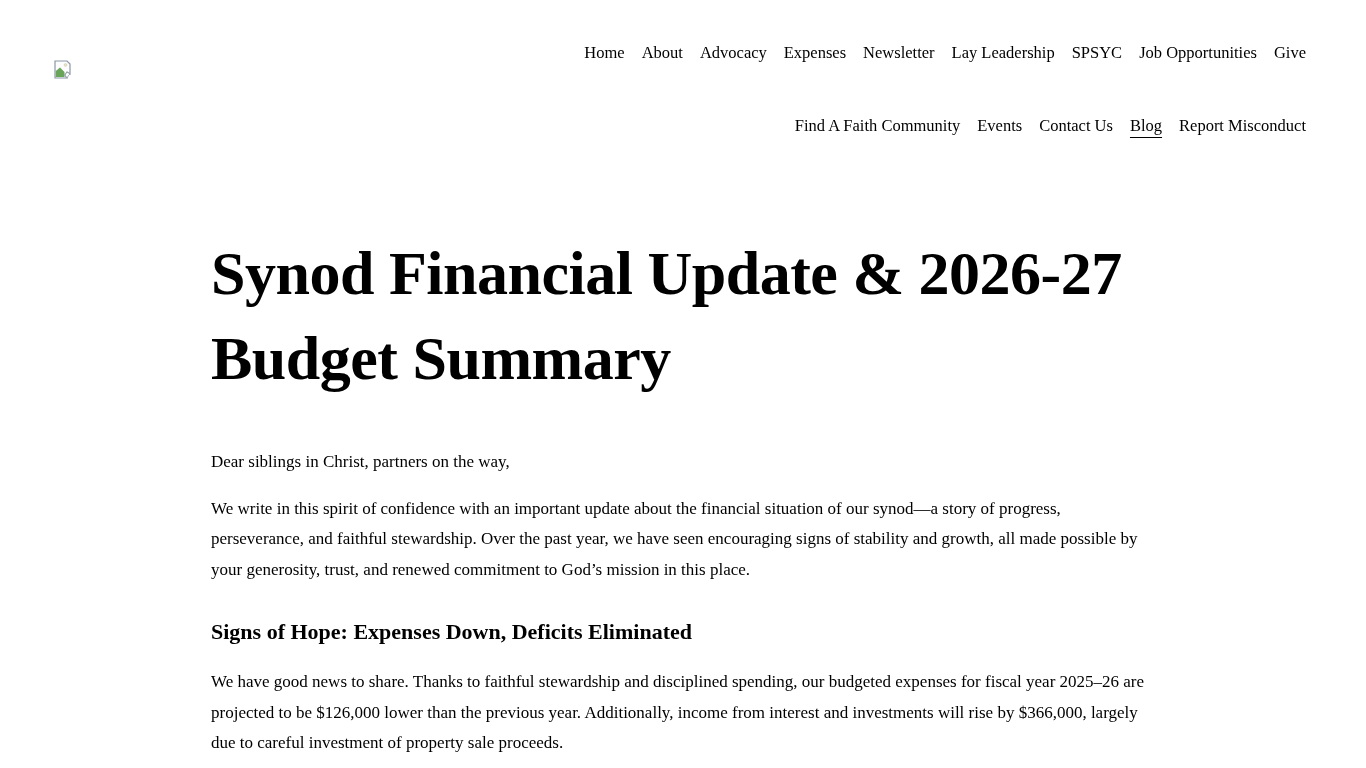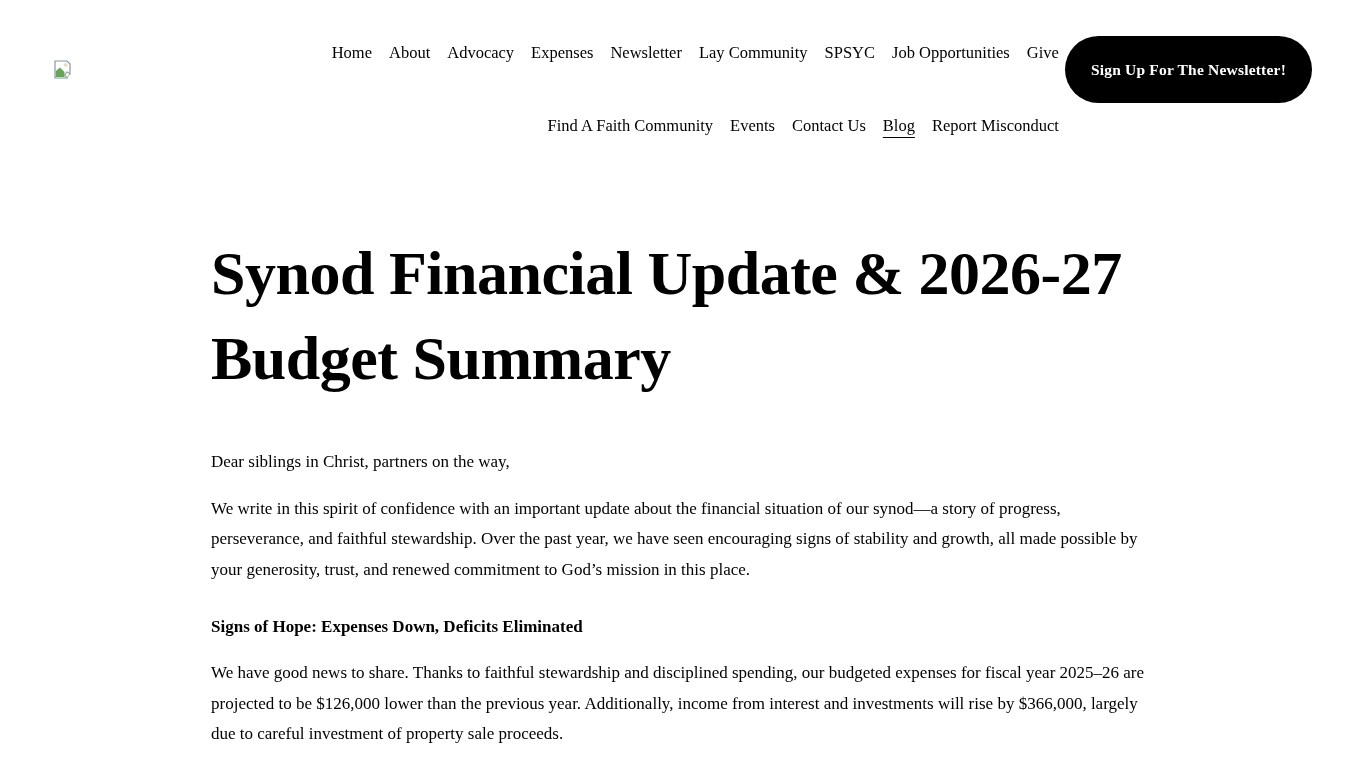--- a/index.html
+++ b/index.html
@@ -78,21 +78,21 @@
     margin: 90px 0 0 0;
   }
   .article-body {
     margin-top: 46px;
     font-size: 17px;
     line-height: 1.8;
   }
   .article-body p { margin: 0 0 16px 0; }
   .quote { font-style: italic; }
   .subheading {
-    font-size: 17px;
+    font-size: 22px;
     font-weight: bold;
     margin: 26px 0 16px 0;
   }
 </style>
 </head>
 <body>
 
 <header class="site-header">
   <div class="logo-wrap">
 
@@ -105,36 +105,35 @@
   </div>
 
   <nav class="main-nav">
     <div class="nav-row">
 
     <a class="nav-link">Home</a>
         <a class="nav-link">About</a>
         <a class="nav-link">Advocacy</a>
         <a class="nav-link">Expenses</a>
         <a class="nav-link">Newsletter</a>
-        <a class="nav-link">Lay Community</a>
+        <a class="nav-link">Lay Leadership</a>
         <a class="nav-link">SPSYC</a>
         <a class="nav-link">Job Opportunities</a>
         <a class="nav-link">Give</a>
       </div>
     <div class="nav-row">
 
     <a class="nav-link">Find A Faith Community</a>
         <a class="nav-link">Events</a>
         <a class="nav-link">Contact Us</a>
         <a class="nav-link active">Blog</a>
         <a class="nav-link">Report Misconduct</a>
       </div>
   </nav>
 
-  <button class="newsletter-btn">Sign Up For The Newsletter!</button>
 </header>
 
 <main class="article">
   <h1 class="article-title">Synod Financial Update &amp; 2026-27 Budget Summary</h1>
 
   <div class="article-body">
     <p>Dear siblings in Christ, partners on the way,</p>
 
 
     <p>We write in this spirit of confidence with an important update about the financial situation of our synod—a story of progress, perseverance, and faithful stewardship. Over the past year, we have seen encouraging signs of stability and growth, all made possible by your generosity, trust, and renewed commitment to God’s mission in this place.</p>

